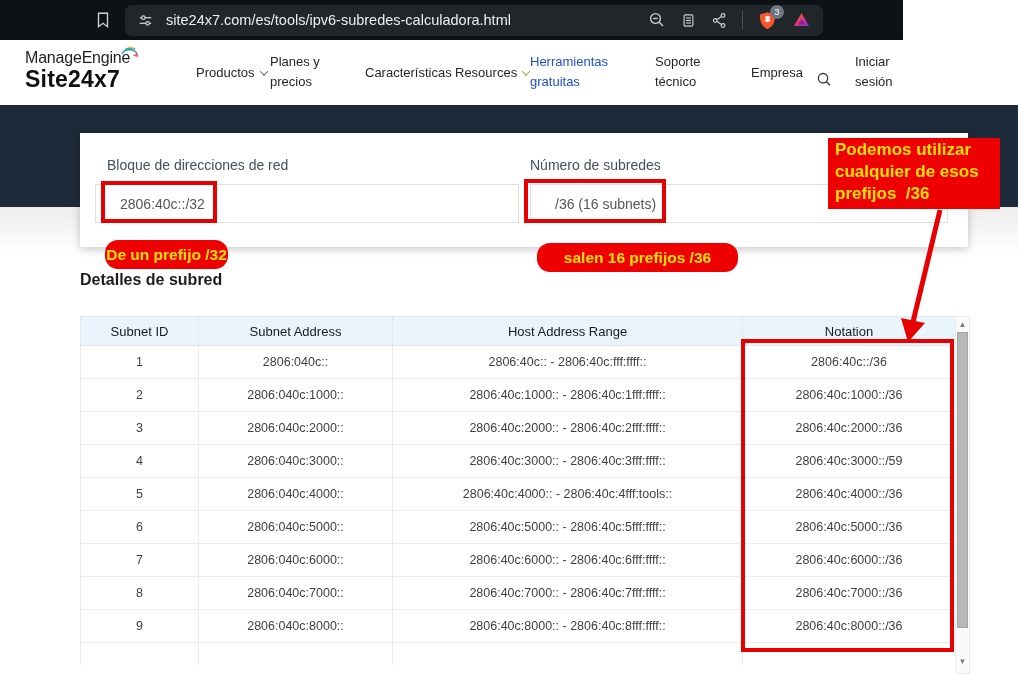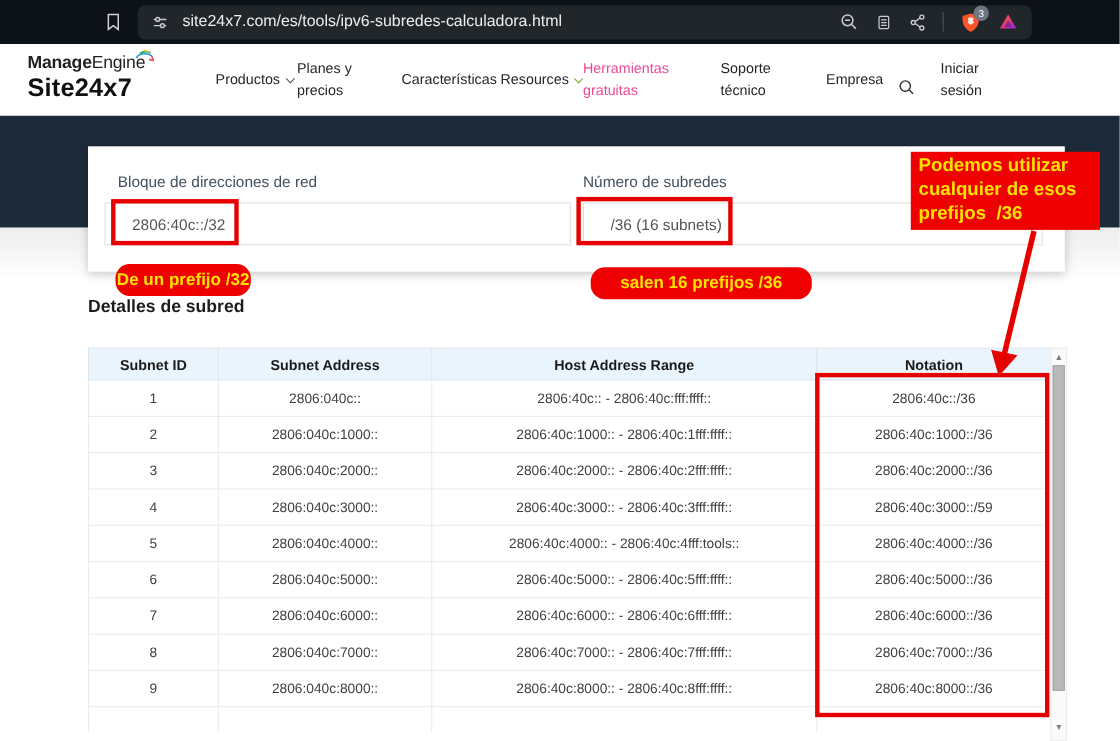--- a/index.html
+++ b/index.html
@@ -1,44 +1,44 @@
 <!DOCTYPE html>
 <html><head>
 <meta charset="utf-8">
 <style>
   * { margin:0; padding:0; box-sizing:border-box; }
   html,body { width:1018px; height:674px; overflow:hidden; background:#fff;
               font-family:"Liberation Sans", sans-serif; position:relative; }
 
   
-  .chrome { position:absolute; top:0; left:0; width:1018px; height:40px;
+  .chrome { position:absolute; top:0; left:0; width:903px; height:40px;
             background:#0d1216; display:flex; align-items:center; z-index:20; }
   .bm-ic { margin-left:94px; margin-right:13px; display:flex; color:#cfd3d8; cursor:pointer; }
   .urlbar { flex:1; height:31px; background:#21262b; border-radius:7px;
             display:flex; align-items:center; padding:0 12px; margin-right:80px;
             color:#c9ced3; cursor:text; }
   .url-txt { font-size:14.5px; color:#eceef0; margin-left:12px; white-space:nowrap; }
   .sp { flex:1; }
   .cic { display:flex; align-items:center; margin-left:15px; cursor:pointer; color:#c9ced3; }
   .vsep { width:1px; height:18px; background:#4a5158; margin-left:14px; }
   .shield { position:relative; }
   .badge { position:absolute; top:-5px; right:-7px; width:14px; height:14px; border-radius:50%;
            background:#6e7681; color:#fff; font-size:9px; font-style:normal;
            display:flex; align-items:center; justify-content:center; }
 
   
   .nav { position:absolute; top:40px; left:0; width:1018px; height:65px; background:#fff; z-index:15; }
   .logo { position:absolute; left:25px; top:9px; cursor:pointer; }
   .logo-top { font-size:16px; color:#1f1f1f; letter-spacing:-0.2px; position:relative; display:inline-block; }
-  .logo-top .b1 { font-weight:bold; }
+  .logo-top .b1 { font-weight:normal; }
   .logo-swoosh { position:absolute; right:-8px; top:-5px; }
   .logo-bottom { font-size:23px; font-weight:bold; color:#101010; line-height:1.1; letter-spacing:0.2px; }
   .nav-item { position:absolute; top:50%; transform:translateY(-50%); font-size:13px; color:#262626;
               white-space:pre-line; line-height:1.6; cursor:pointer; }
-  .green { color:#ec4899; }
+  .green { color:#1d4ed8; }
   .chev { display:inline-block; width:6px; height:6px; border-right:1.5px solid #555;
           border-bottom:1.5px solid #555; transform:rotate(45deg); margin-left:6px; margin-bottom:2px; }
   .chev.gr { border-color:#84a43b; }
   .reg-btn { position:absolute; left:921px; top:50%; transform:translateY(-50%); width:97px; height:37px;
              background:#089949; color:#fff; font-weight:bold; font-size:12.5px; border:none;
              display:flex; align-items:center; justify-content:center; cursor:pointer; border-radius:2px;
              letter-spacing:0.2px; font-family:"Liberation Sans", sans-serif; }
 
   
   .hero { position:absolute; top:105px; left:0; width:1018px; height:102px; background:#1d2a39; z-index:1; }
@@ -57,21 +57,21 @@
              padding:1px 5px 0 7px; white-space:pre-wrap; }
   .ann-sm { height:29px; font-size:15.5px; display:flex; align-items:center; justify-content:center;border-radius:13px; }
   .ann1 { left:105px; top:240px; width:123px; }
   .ann2 { left:537px; top:243px; width:201px; }
   .arrow-svg { position:absolute; top:0; left:0; z-index:9; pointer-events:none; }
 
   
   .sec-title { position:absolute; left:80px; top:271px; font-size:16px; font-weight:bold; color:#1c1c1c; z-index:2; }
   .tblwrap { position:absolute; left:80px; top:316px; z-index:2; }
   table { border-collapse:collapse; table-layout:fixed; width:875px; }
-  th { background:#e9f4fd; height:29px; font-size:13px; font-weight:bold; color:#1a1a1a;
+  th { background:#e9f4fd; height:29px; font-size:13px; font-weight:normal; color:#1a1a1a;
        border:1px solid #dfe6ec; text-align:center; }
   td { height:33px; border:1px solid #ececec; font-size:12.5px; color:#3f3f3f; text-align:center; background:#fff; }
   tr:last-child td { height:22px; border-bottom:none; }
   .notation-hl { position:absolute; left:741px; top:339px; width:213px; height:313px;
                  border:4px solid #e60000; z-index:8; }
 
   
   .sbar { position:absolute; left:955px; top:316px; width:15px; height:358px; background:#fafafa;
           border:1px solid #ececec; z-index:4; }
   .sb-up, .sb-down { position:absolute; left:0; width:13px; text-align:center; font-size:8px; color:#7e7e7e; cursor:pointer; }

